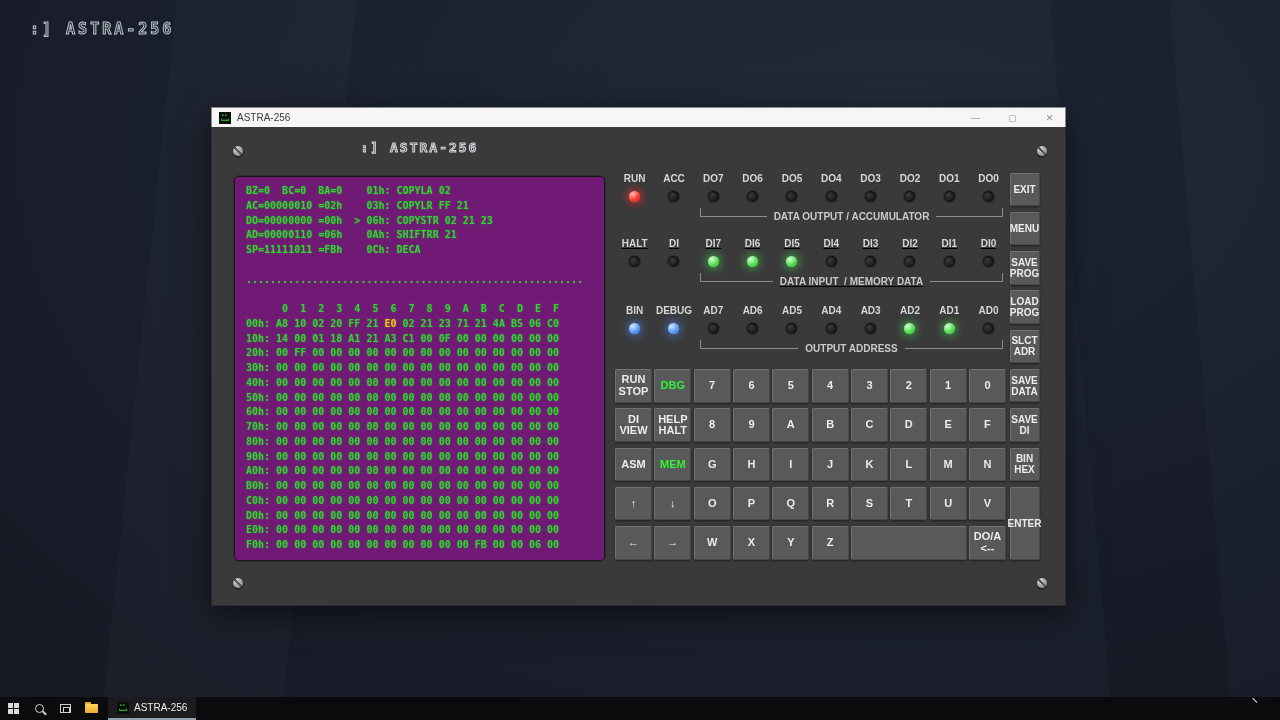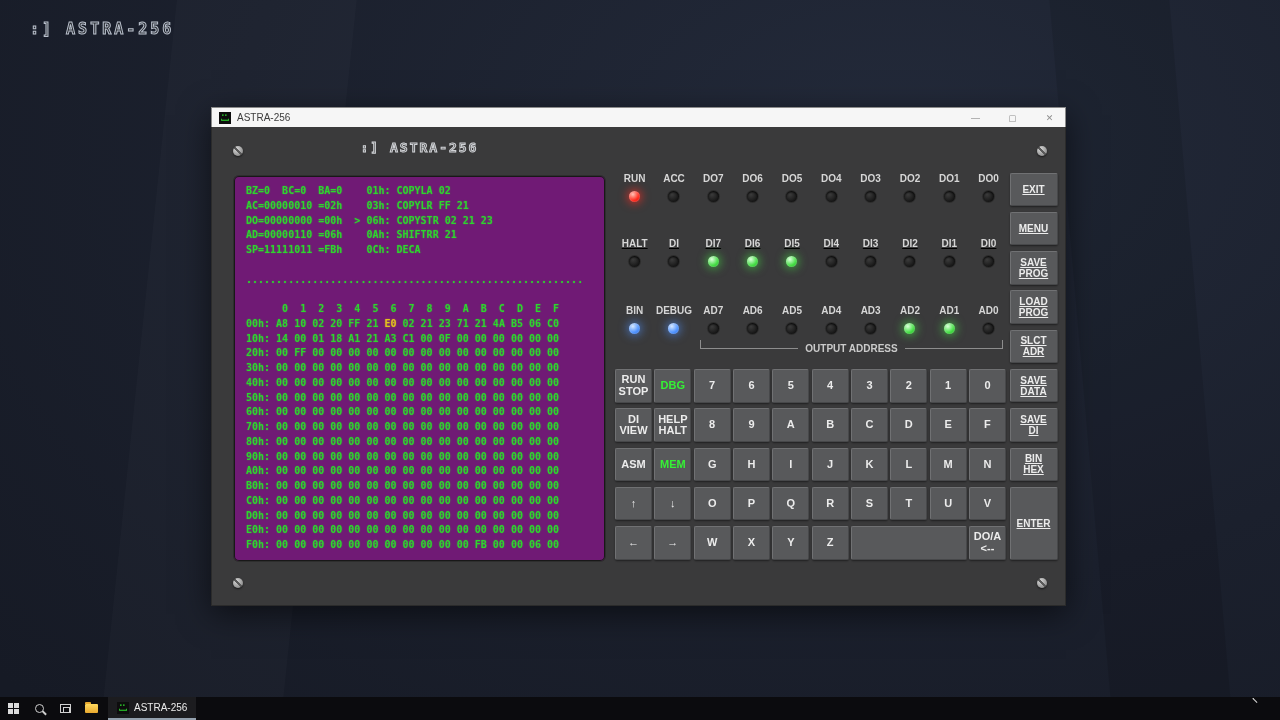--- a/index.html
+++ b/index.html
@@ -125,29 +125,28 @@
   }
   .key.accent{color:#35f035;}
   .key.space{grid-column:span 3;}
 
   
   .side-buttons{
     position:absolute;left:797.5px;top:45.5px;
     display:flex;flex-direction:column;gap:5.8px;
   }
   .skey{
-    width:48px;height:33.5px;
+    width:30px;height:33.5px;
     background:var(--key-bg);
     border:1px solid;border-color:#707173 #47484a #47484a #707173;
     border-radius:2px;color:#ececec;
     font:bold 10px/11px "Liberation Sans",sans-serif;
     display:flex;align-items:center;justify-content:center;text-align:center;
     white-space:pre-line;cursor:pointer;box-shadow:0 1px 2px rgba(0,0,0,.45);
     padding:0;
-    text-decoration:underline;
   }
   .skey.tall{height:72.8px;}
 
   
   .taskbar{
     position:absolute;left:0;bottom:0;width:1280px;height:23px;
     background:#0b0b0e;display:flex;align-items:stretch;z-index:50;
   }
   .tb-left{display:flex;align-items:stretch;}
   .tb-btn{width:26px;display:flex;align-items:center;justify-content:center;cursor:pointer;}
@@ -273,20 +272,25 @@
             <span class="ledcell">
               <i class="led off"></i>
             </span>
             <span class="ledcell">
               <i class="led off"></i>
             </span>
             <span class="ledcell">
               <i class="led off"></i>
             </span>
           </div>
+          <div class="bracket">
+            <span class="seg l"></span>
+            <span class="blabel">DATA OUTPUT / ACCUMULATOR</span>
+            <span class="seg r"></span>
+          </div>
         </div>
         <div class="led-block b1">
           <div class="lgrid labels">
             <span>HALT</span>
             <span>DI</span>
             <span>DI7</span>
             <span>DI6</span>
             <span>DI5</span>
             <span>DI4</span>
             <span>DI3</span>
@@ -318,20 +322,25 @@
             </span>
             <span class="ledcell">
               <i class="led off"></i>
             </span>
             <span class="ledcell">
               <i class="led off"></i>
             </span>
             <span class="ledcell">
               <i class="led off"></i>
             </span>
+          </div>
+          <div class="bracket">
+            <span class="seg l"></span>
+            <span class="blabel">DATA INPUT  / MEMORY DATA</span>
+            <span class="seg r"></span>
           </div>
         </div>
         <div class="led-block b2">
           <div class="lgrid labels">
             <span>BIN</span>
             <span>DEBUG</span>
             <span>AD7</span>
             <span>AD6</span>
             <span>AD5</span>
             <span>AD4</span>

